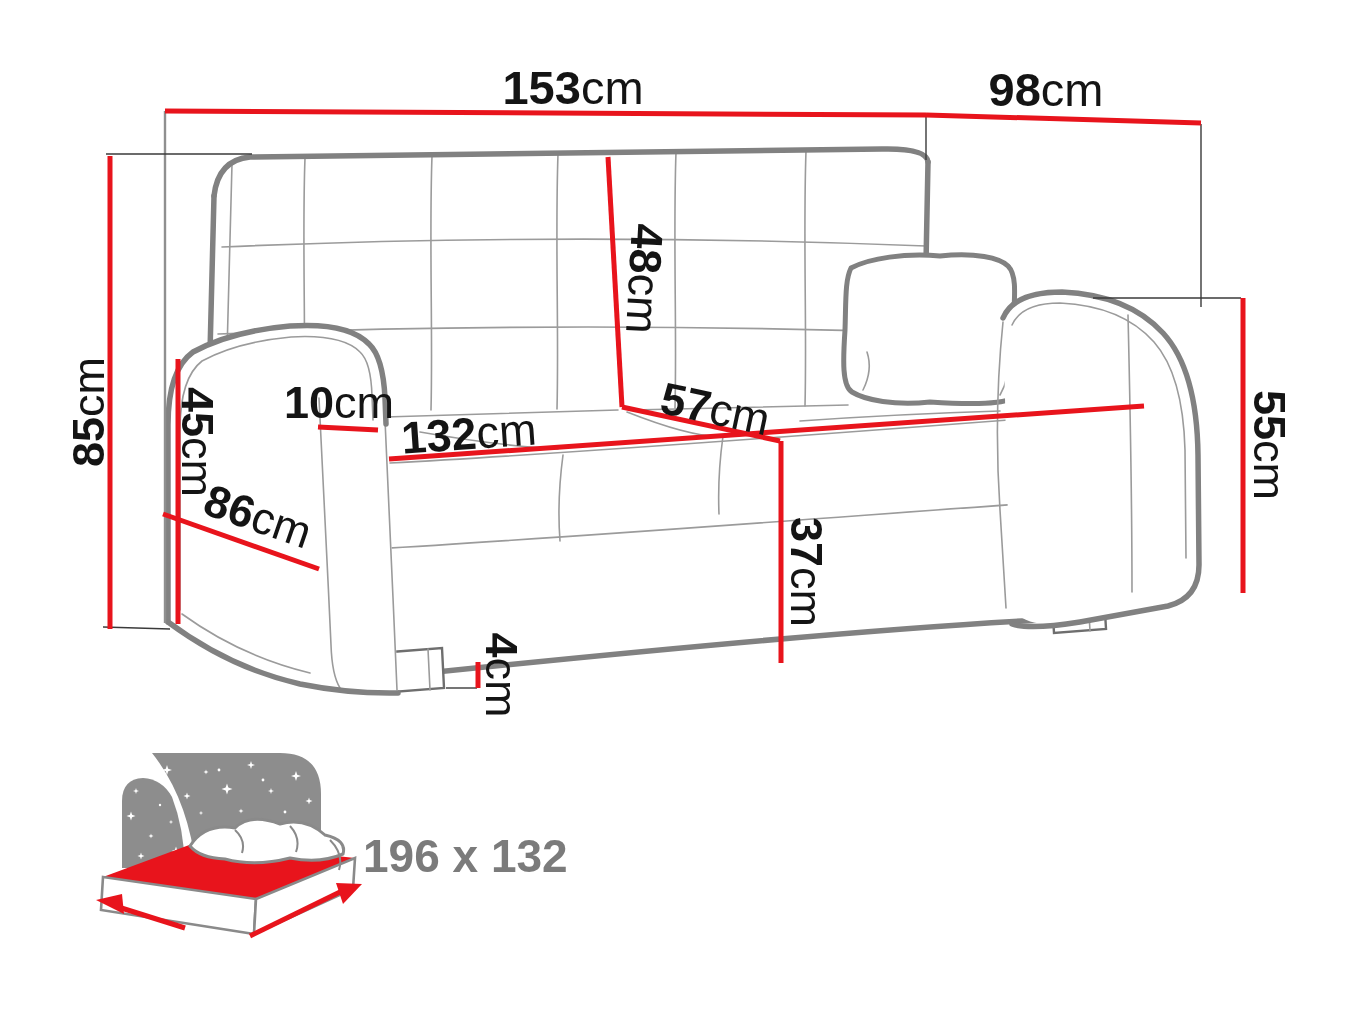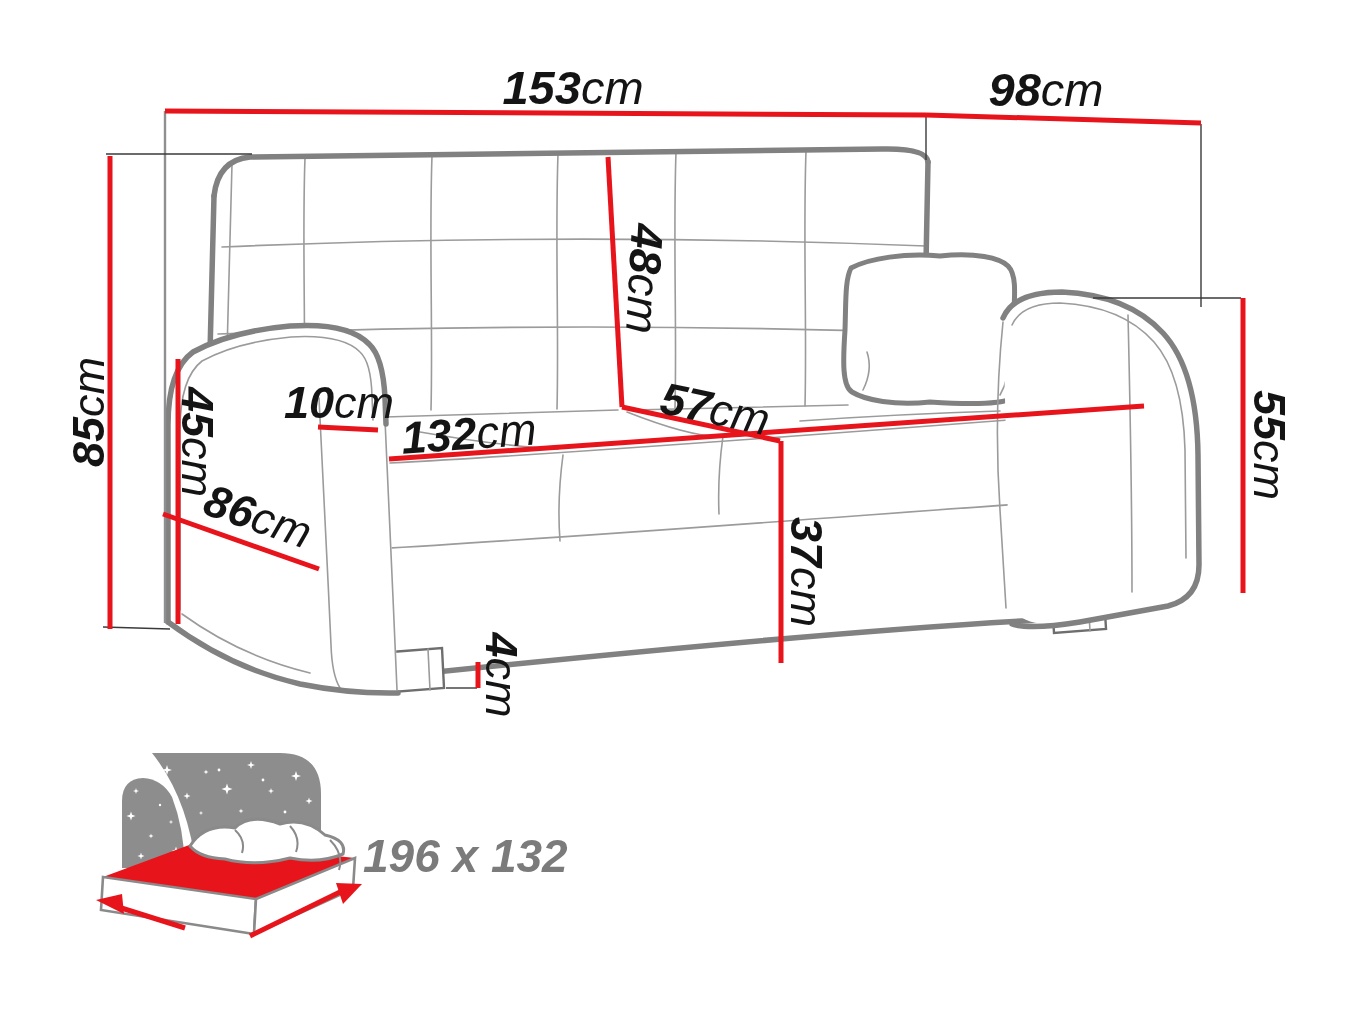--- a/index.html
+++ b/index.html
@@ -1,17 +1,17 @@
 <!DOCTYPE html>
 <html><head>
 <meta charset="utf-8">
 <style>
   html,body{margin:0;padding:0;background:#ffffff;}
   .stage{position:relative;width:1347px;height:1010px;background:#fff;overflow:hidden;
-         font-family:"Liberation Sans", sans-serif;font-style:italic;}
+         font-family:"Liberation Sans", sans-serif;}
   svg{display:block}
   .dim-label{fill:#141414;font-family:"Liberation Sans", sans-serif;font-size:45px;font-weight:700;}
   .dim-label .unit{font-weight:400;}
   .top-label{font-size:47px;}
   .bed-label{fill:#7b7b7b;font-family:"Liberation Sans", sans-serif;font-size:46px;font-weight:700;}
   .sofa-thick{fill:none;stroke:#818181;stroke-width:5.5;stroke-linecap:round;stroke-linejoin:round;}
   .sofa-thin{fill:none;stroke:#9b9b9b;stroke-width:1.6;stroke-linecap:round;stroke-linejoin:round;}
   .sofa-fill{fill:#ffffff;stroke:none;}
   .helper{fill:none;stroke:#3a3a3a;stroke-width:1.4;}
   .ext-gray{fill:none;stroke:#8f8f8f;stroke-width:2.4;}

